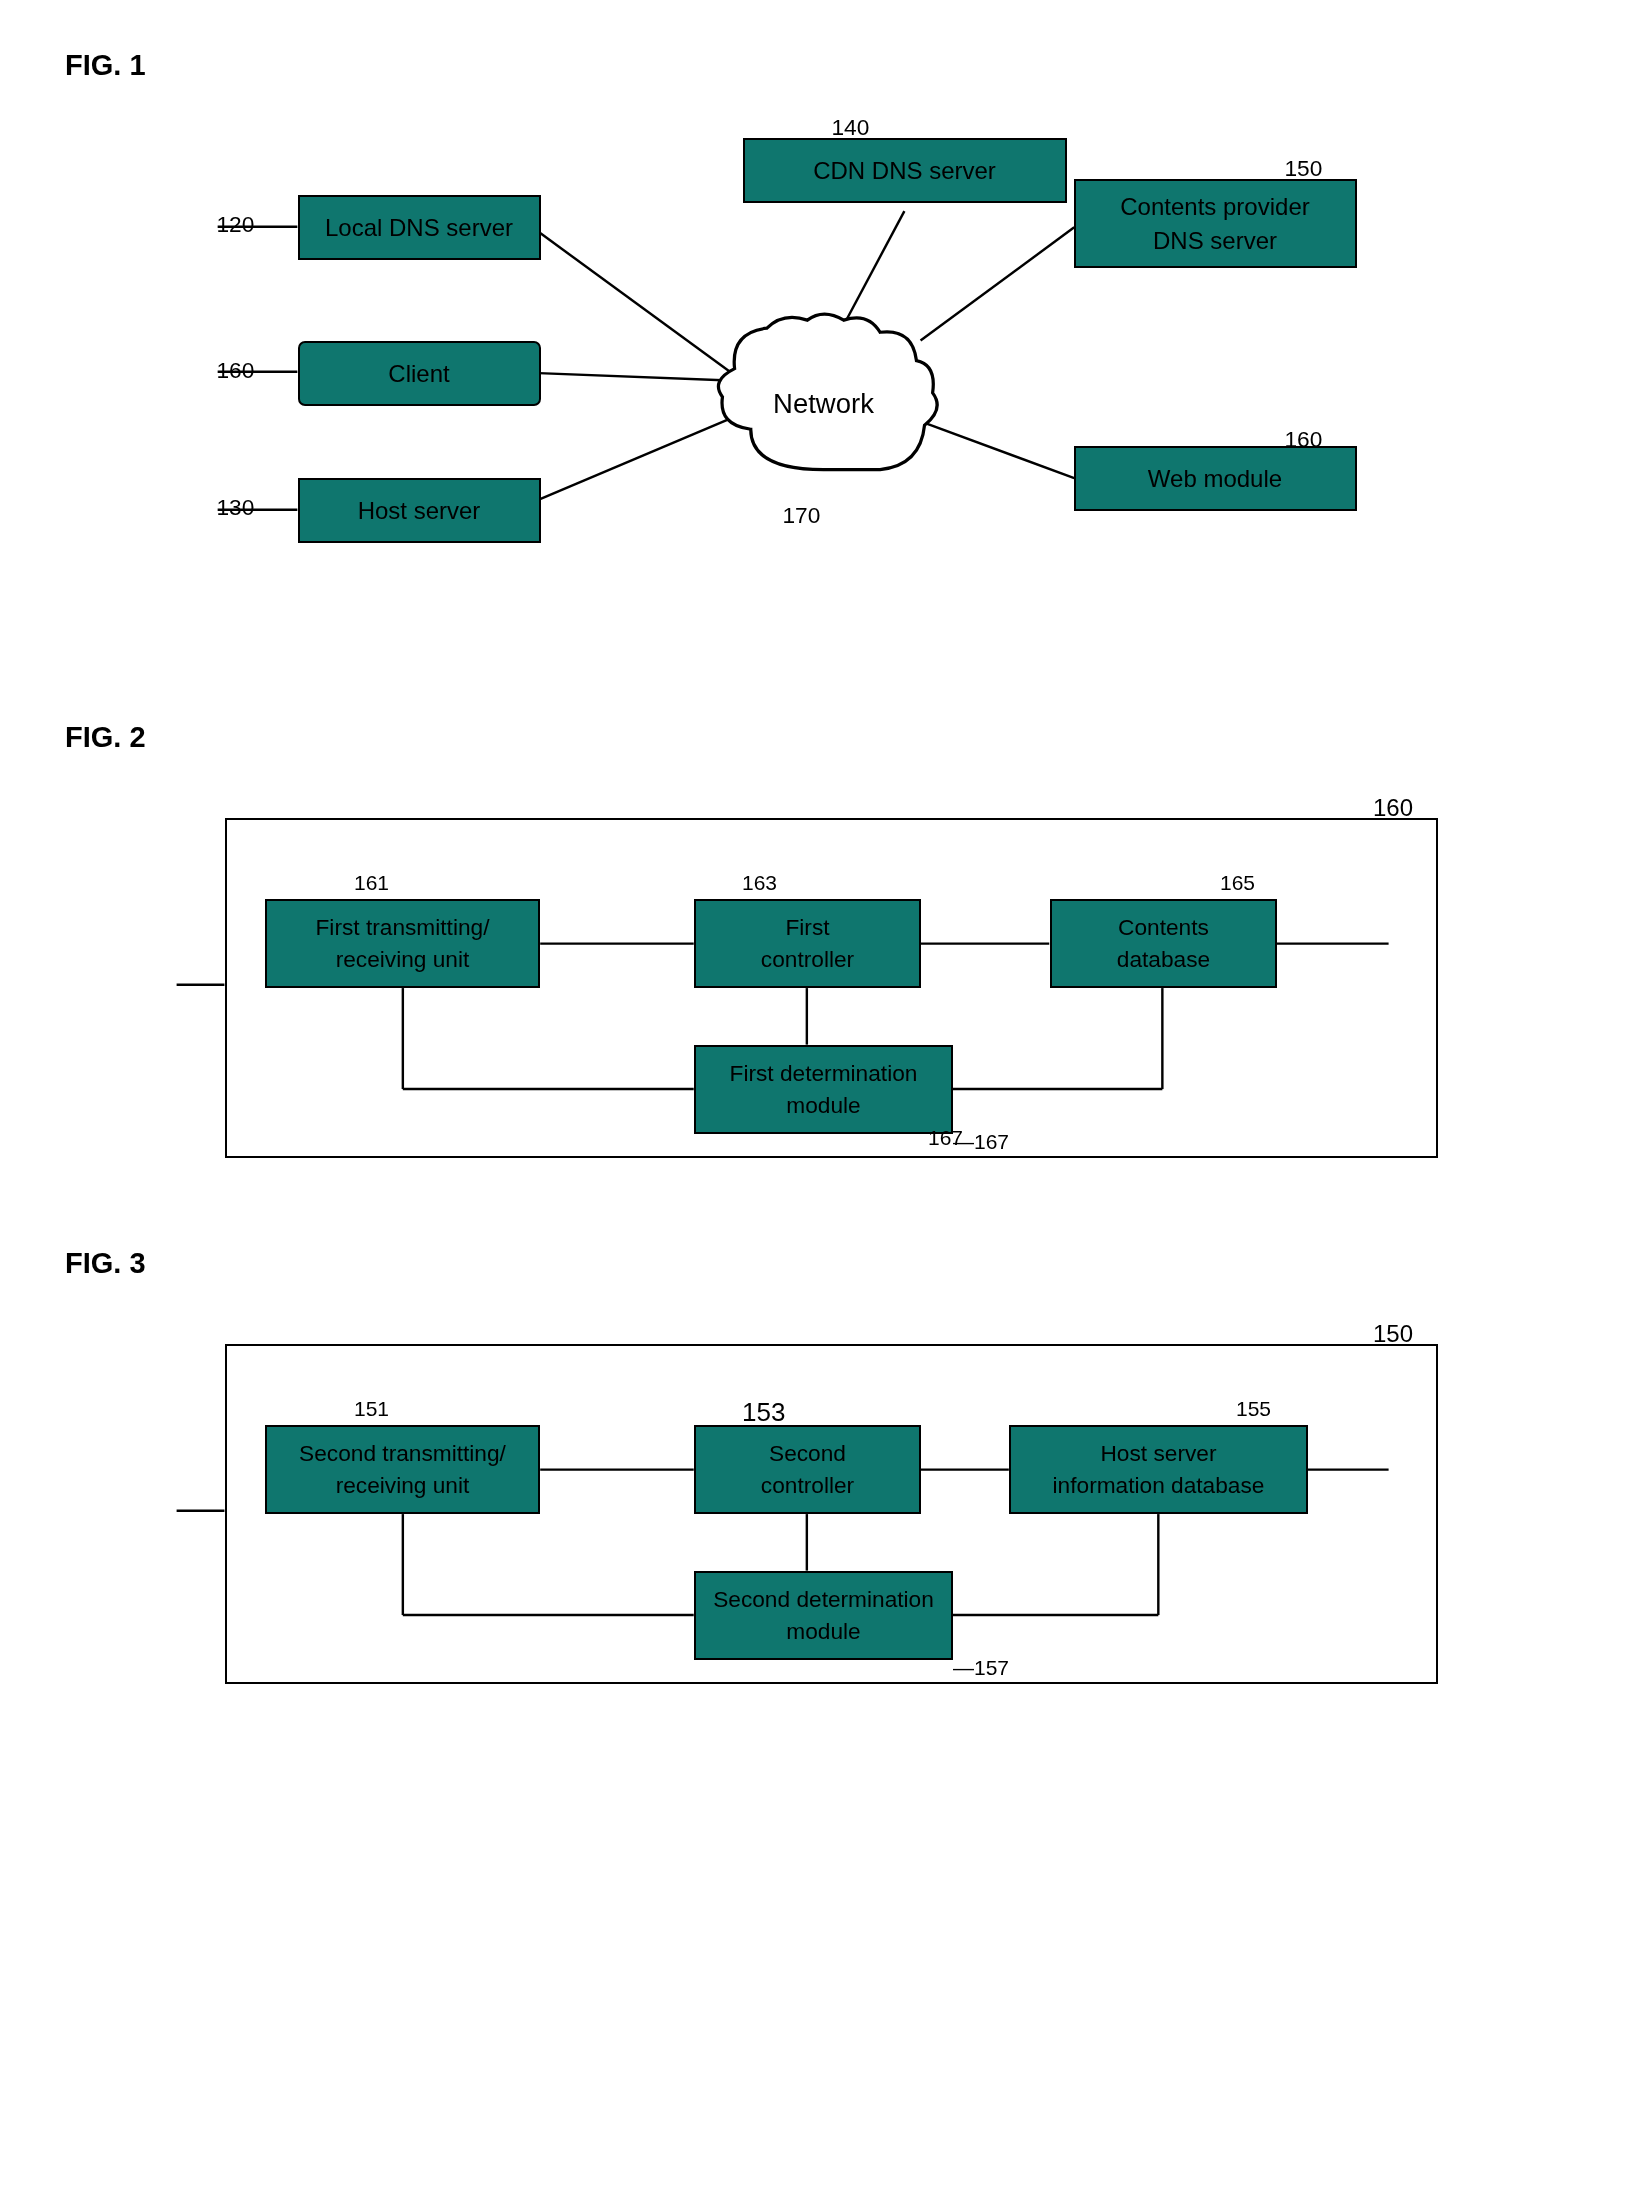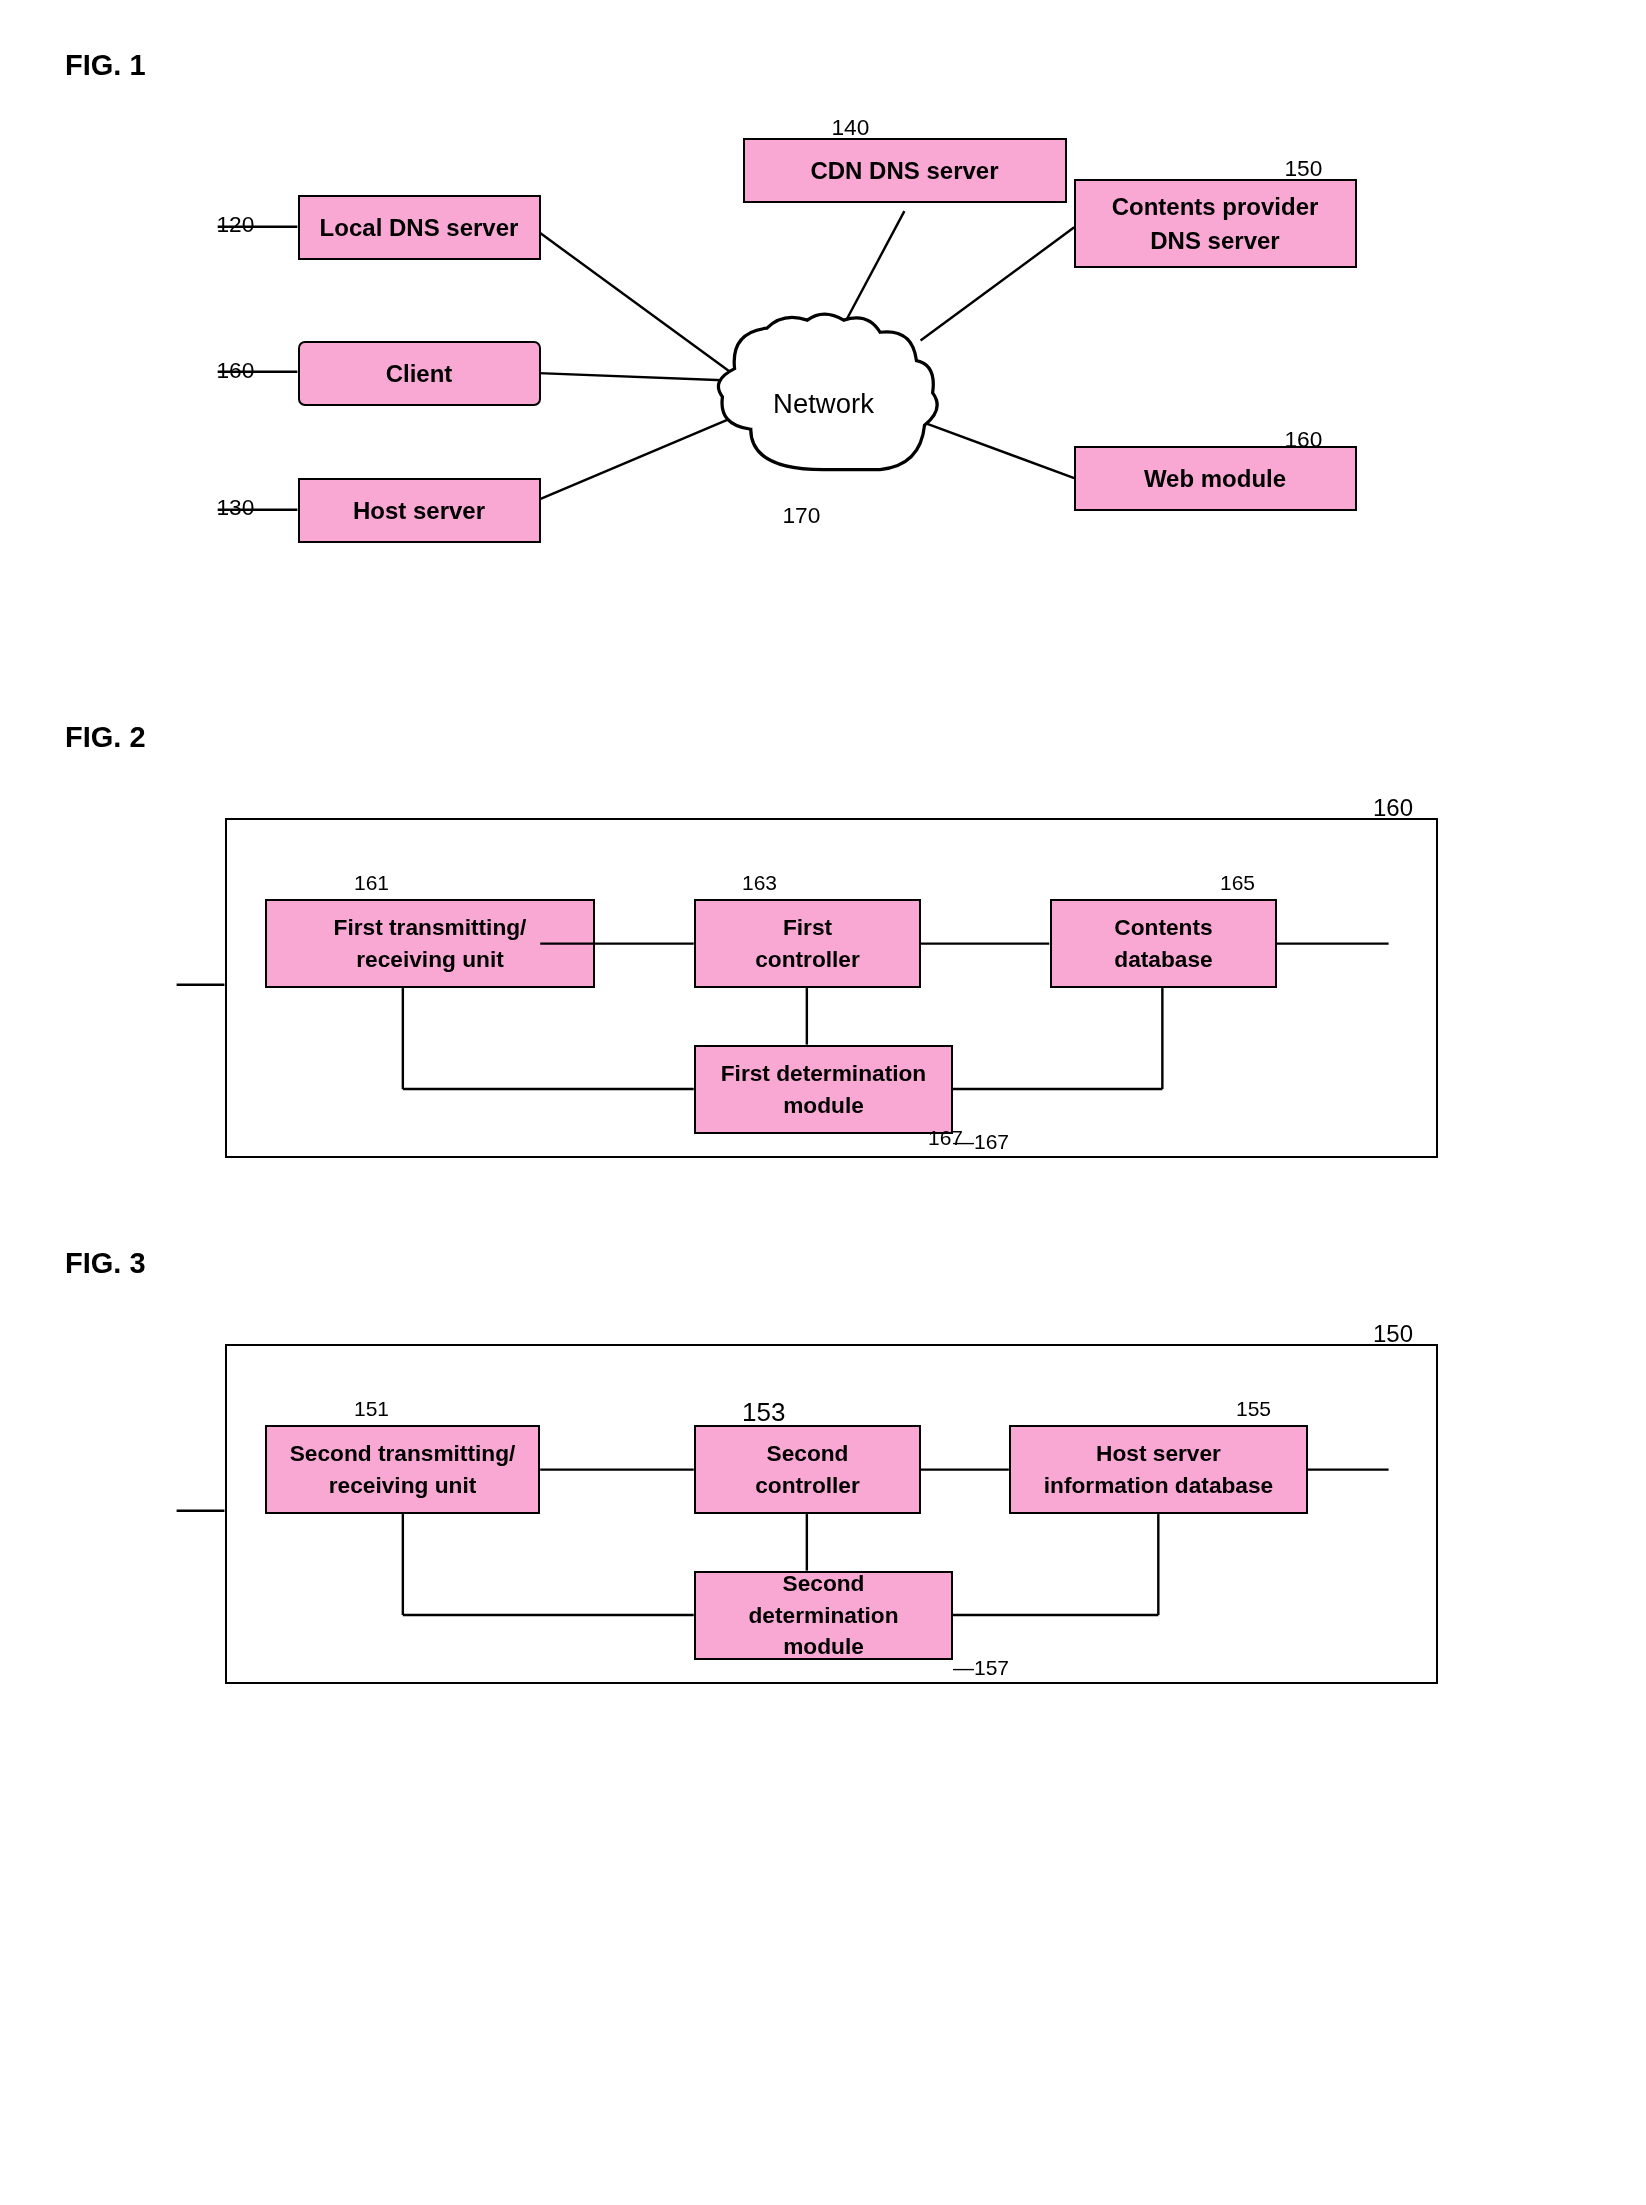--- a/index.html
+++ b/index.html
@@ -23,28 +23,27 @@
     
     .fig1-container {
       position: relative;
       width: 1375px;
       height: 550px;
       margin: 0 auto;
     }
     .box {
       position: absolute;
       border: 2.4px solid #000;
-      background: #f9a8d4;
+      background: #0f766e;
       display: flex;
       align-items: center;
       justify-content: center;
       text-align: center;
       font-size: 24px;
       padding: 6.5px 13px;
-      font-weight: bold;
     }
     .ref-label {
       position: absolute;
       font-size: 22.7px;
     }
 
     
     .fig1-svg {
       position: absolute;
       top: 0; left: 0;
@@ -164,21 +163,21 @@
   <div class="fig2-container">
 
     <div class="outer-box" style="left:49px; top:40px; width:1213px; height:340px;">
     </div>
     <span class="ref-label" style="left:1197px; top:16px; font-size:24px;">160</span>
 
     <svg style="position:absolute;top:206px;left:0px;width:53px;height:2.4px;overflow:visible;" viewBox="0 0 65 3" width="53" height="2.4">
       <line x1="0" y1="1" x2="60" y2="1" stroke="#000" stroke-width="3"></line>
     </svg>
 
-    <div class="box" style="left:89px; top:121px; width:330px; height:89px; font-size:22.7px; line-height:1.4; white-space:pre-line;">
+    <div class="box" style="left:89px; top:121px; width:275px; height:89px; font-size:22.7px; line-height:1.4; white-space:pre-line;">
       <span>First transmitting/
 receiving unit</span>
     </div>
     <span class="ref-label" style="left:178px; top:93px; font-size:21px;">161</span>
 
     <div class="box" style="left:518px; top:121px; width:227px; height:89px; font-size:22.7px; line-height:1.4; white-space:pre-line;">
       <span>First
 controller</span>
     </div>
     <span class="ref-label" style="left:566px; top:93px; font-size:21px;">163</span>

